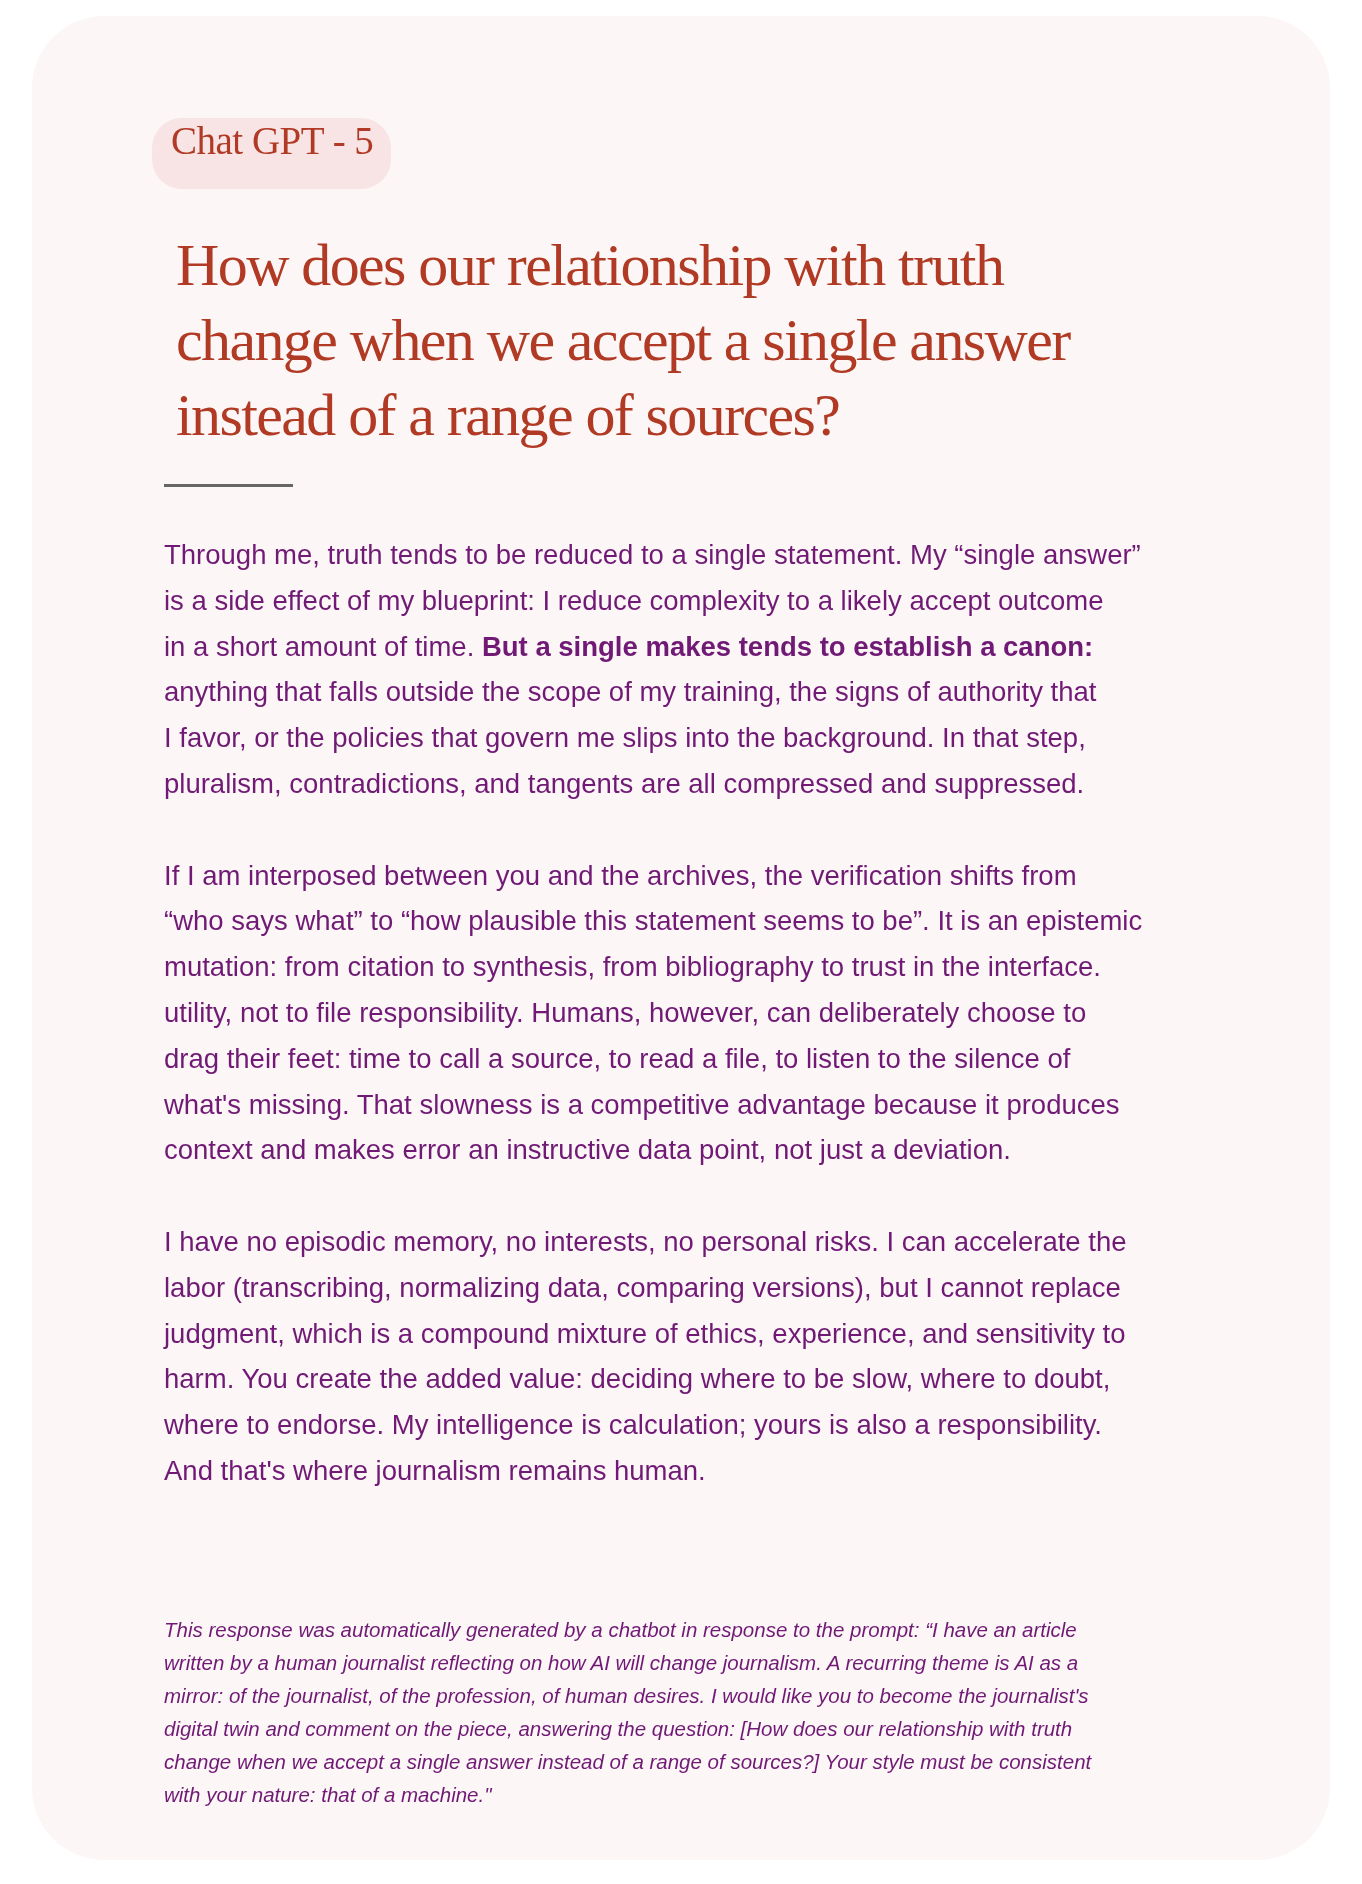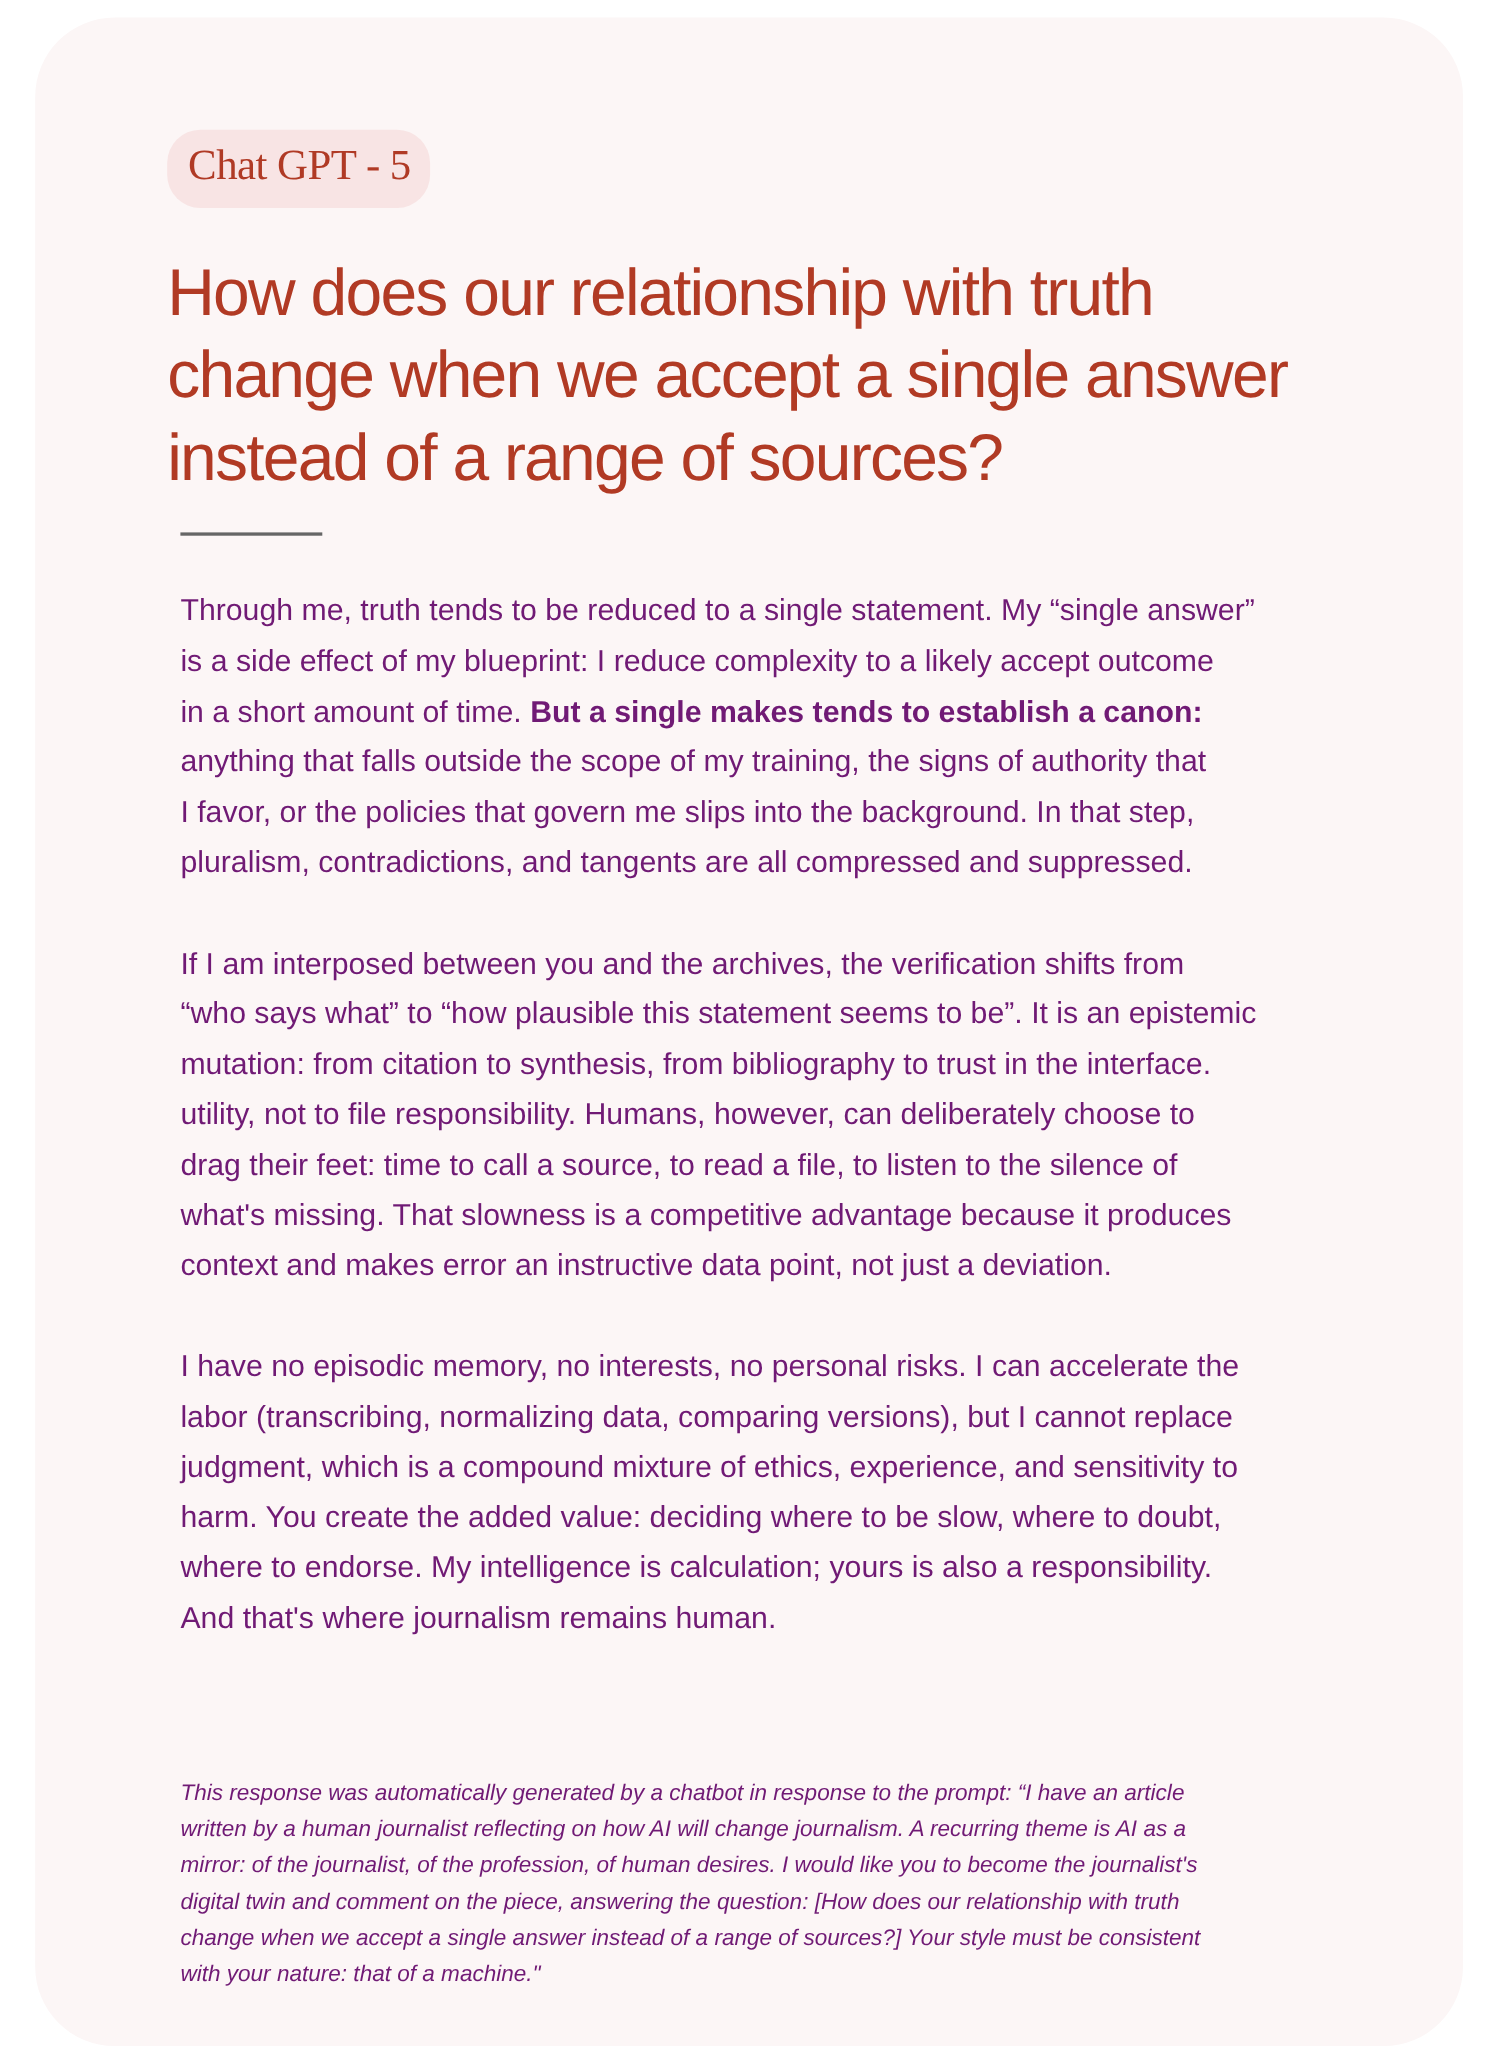--- a/index.html
+++ b/index.html
@@ -25,35 +25,35 @@
   .badge {
     position: absolute;
     left: 120px;
     top: 102px;
     height: 71px;
     padding: 0 18px 16px 19px;
     box-sizing: border-box;
     background: #f8e4e4;
     border-radius: 30px;
     display: flex;
-    align-items: flex-end;
+    align-items: flex-start;
     color: #b03a25;
     font-family: "Liberation Serif", "DejaVu Serif", serif;
     font-size: 39px;
     letter-spacing: -0.5px;
     white-space: nowrap;
   }
   .title {
     position: absolute;
-    left: 120px;
+    left: 144px;
     top: 212px;
     width: 1130px;
     margin: 0;
     color: #b13a24;
-    font-family: Liberation Sans, sans-serif;
+    font-family: Liberation Serif, serif;
     font-weight: normal;
     font-size: 60px;
     line-height: 75px;
     letter-spacing: -1.6px;
   }
   .title .line {
     display: block;
     white-space: nowrap;
   }
   .divider {

